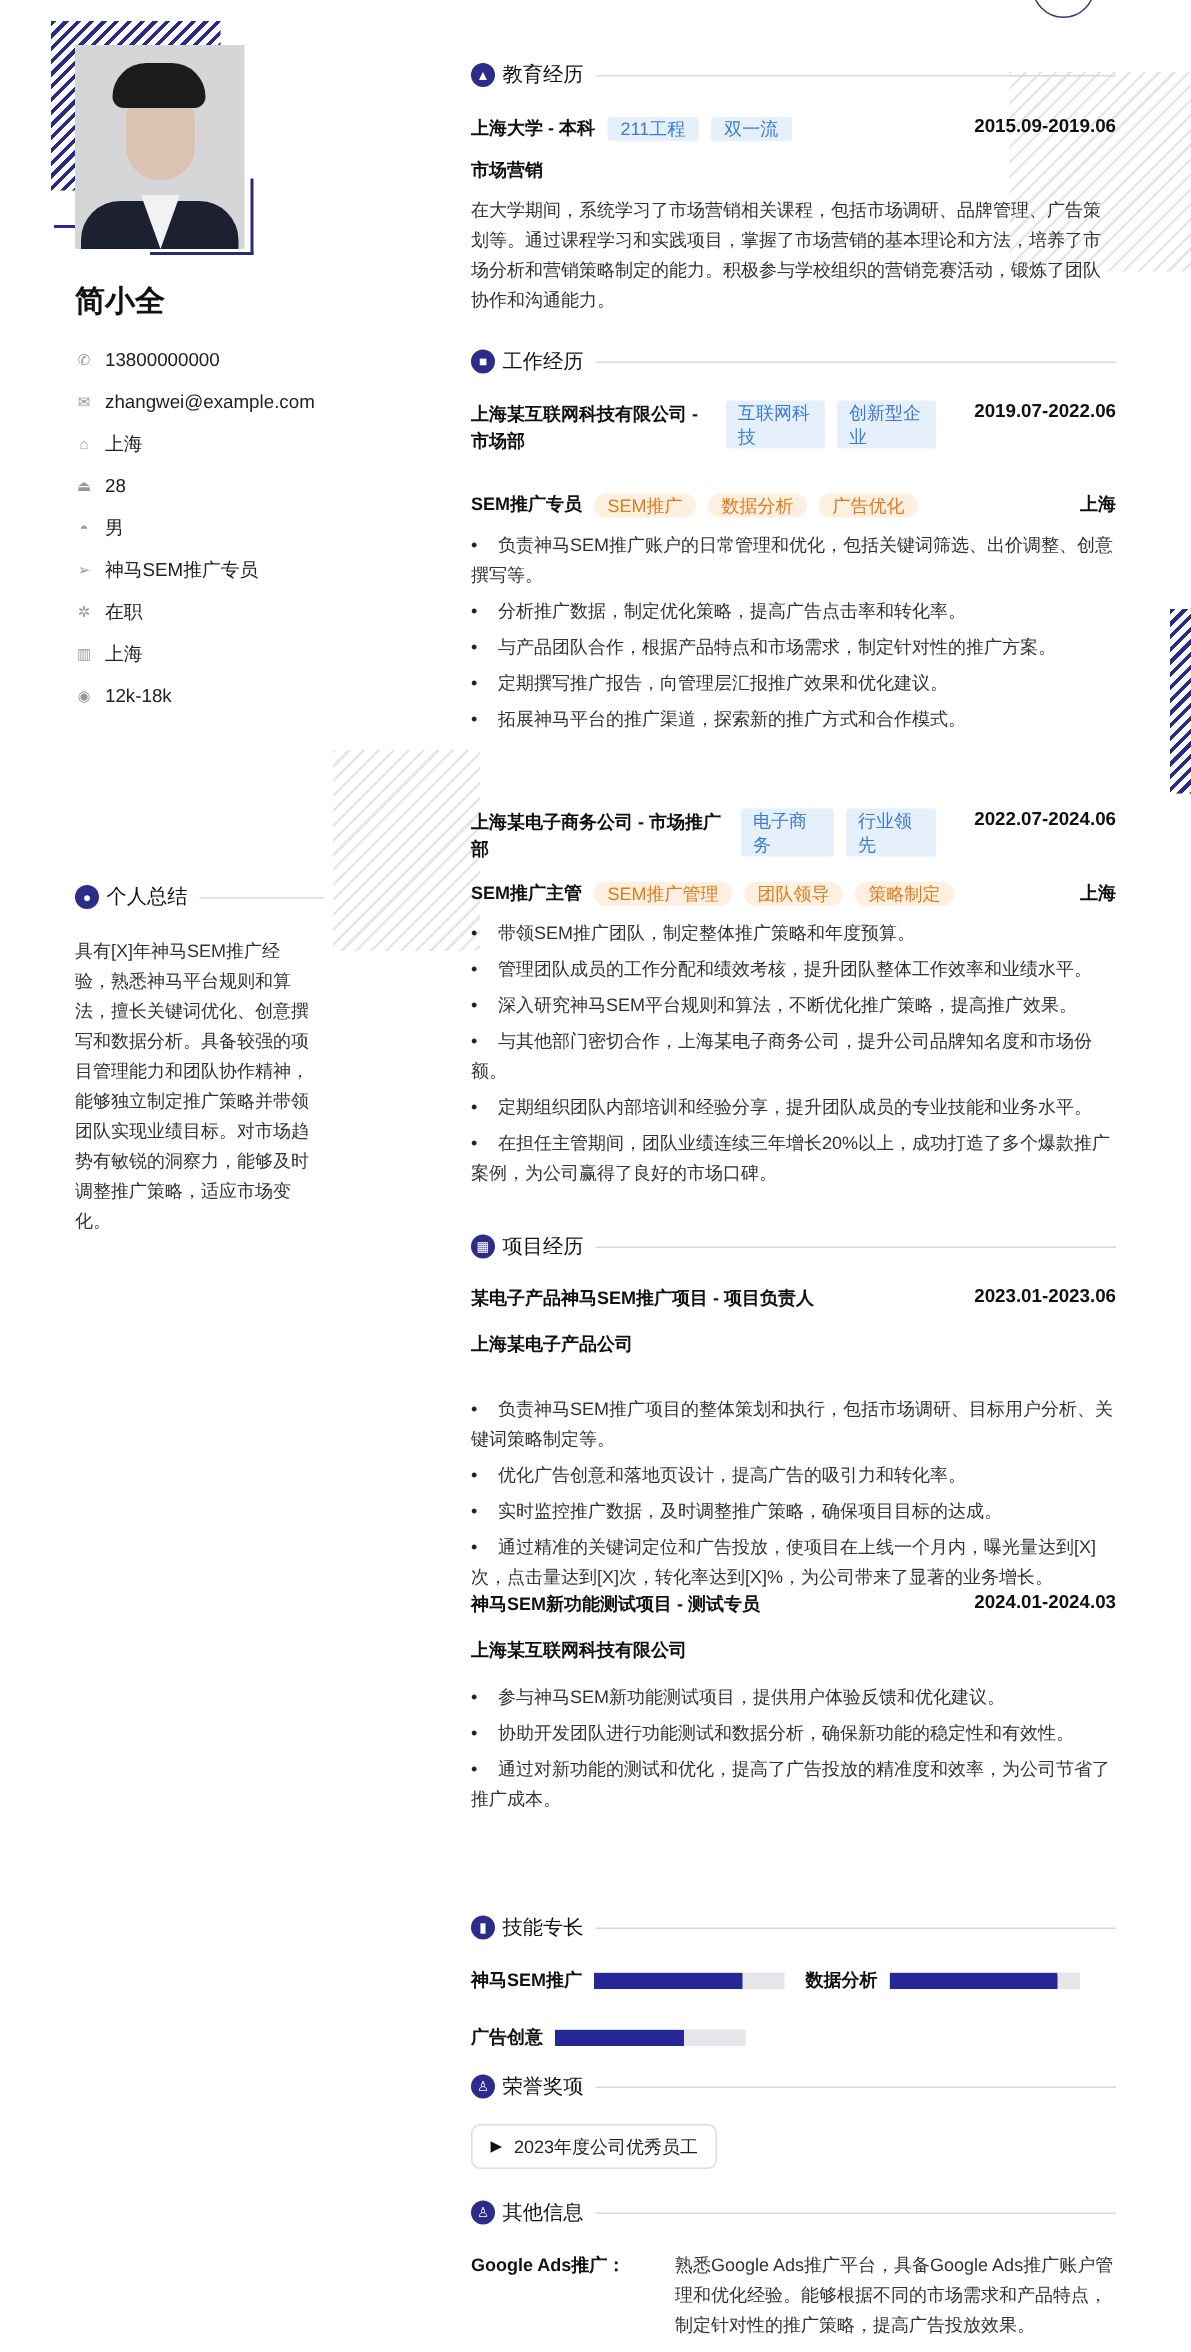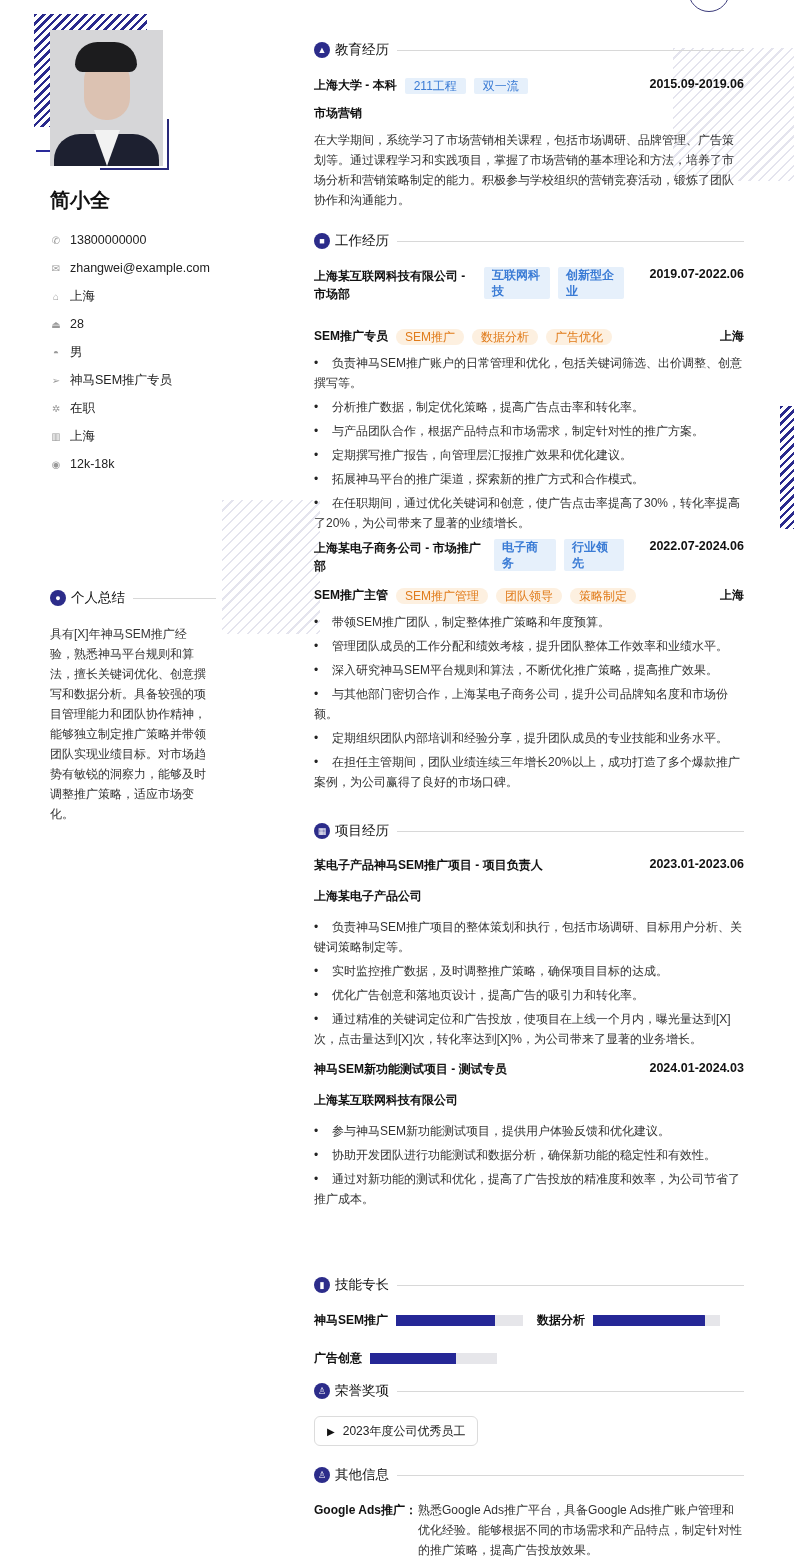--- a/index.html
+++ b/index.html
@@ -37,36 +37,36 @@
 
   #summary-head { left: 50px; top: 589px; width: 166px; }
   #summary-text { position: absolute; left: 50px; top: 624px; width: 160px; font-size: 12px; line-height: 20px; color: #333; }
 
   
   .rc { position: absolute; left: 314px; width: 430px; }
   .row { display: flex; align-items: flex-start; justify-content: space-between; }
   .bold { font-weight: bold; color: #111; font-size: 12px; }
   .tags { display: inline-flex; gap: 8px; margin-left: 8px; }
   .tag-blue { background: #e6f0fb; color: #3a7bd5; font-size: 12px; padding: 0 9px; line-height: 16px; border-radius: 2px; }
-  .tag-blue.wrap { width: 66px; line-height: 16px; padding: 0 8px; font-weight: bold; }
+  .tag-blue.wrap { width: 66px; line-height: 16px; padding: 0 8px; }
   .tag-orange { background: #fdf0e0; color: #e07b1a; font-size: 12px; padding: 0 9px; line-height: 16px; border-radius: 8px; }
   .date { font-weight: bold; font-size: 12.5px; color: #111; white-space: nowrap; }
   .para { font-size: 12px; line-height: 20px; color: #333; }
   ul.bullets { list-style: none; }
   ul.bullets li { font-size: 12px; line-height: 20px; color: #333; margin-bottom: 4px; }
   ul.bullets li::before { content: "•"; display: inline-block; width: 18px; color: #222; }
 
   .skill { display: inline-flex; align-items: center; font-size: 12px; font-weight: bold; color: #111; }
   .bar { width: 127px; height: 11px; background: #e6e6ea; margin-left: 8px; position: relative; overflow: hidden; }
   .bar .fill { position: absolute; left: 0; top: 0; height: 100%; background: #252796; clip-path: polygon(0 0, 100% 0, calc(100% + 3px) 100%, 0 100%); }
 
   .award-btn { display: inline-flex; align-items: center; border: 1px solid #dcdcdc; border-radius: 6px; height: 30px; padding: 0 12px 0 12px; font-size: 12px; color: #222; background: #fff; }
   .award-btn .tri { font-size: 10px; margin-right: 8px; color: #111; }
 
-  .other-row { display: flex; }
+  .other-row { display: flex; gap: 32px; }
   .other-label { font-weight: bold; font-size: 12px; color: #111; width: 104px; flex-shrink: 0; }
   .other-text { font-size: 12px; line-height: 20px; color: #333; }
 </style>
 </head>
 <body>
 
 <div class="deco stripe-dark" id="deco-top-left"></div>
 <div class="deco" id="deco-left-bar"></div>
 <div class="deco" id="deco-circle"></div>
 <div class="deco stripe-light" id="deco-right-top"></div>
@@ -176,21 +176,20 @@
       </span>
     </div>
     <span class="bold">上海</span>
   </div>
   <ul class="bullets" style="margin-top:8px;">
     <li>负责神马SEM推广账户的日常管理和优化，包括关键词筛选、出价调整、创意撰写等。</li>
     <li>分析推广数据，制定优化策略，提高广告点击率和转化率。</li>
     <li>与产品团队合作，根据产品特点和市场需求，制定针对性的推广方案。</li>
     <li>定期撰写推广报告，向管理层汇报推广效果和优化建议。</li>
     <li>拓展神马平台的推广渠道，探索新的推广方式和合作模式。</li>
-    <li>在任职期间，通过优化关键词和创意，使广告点击率提高了30%，转化率提高了20%，为公司带来了显著的业绩增长。</li>
   </ul>
 </div>
 
 <div class="rc" style="top:539px;">
   <div class="row">
     <div style="display:flex;align-items:flex-start;">
       <span class="bold" style="width:172px;line-height:18px;">上海某电子商务公司 - 市场推广部</span>
       <span class="tags">
         <span class="tag-blue wrap" style="width:62px;">电子商务</span>
         <span class="tag-blue wrap" style="width:60px;">行业领先</span>
@@ -224,24 +223,24 @@
   <span class="sec-title">项目经历</span>
   <span class="sec-line"></span>
 </div>
 
 <div class="rc" style="top:857px;">
   <div class="row">
     <span class="bold">某电子产品神马SEM推广项目 - 项目负责人</span>
     <span class="date">2023.01-2023.06</span>
   </div>
   <div class="bold" style="margin-top:14px;">上海某电子产品公司</div>
-  <ul class="bullets" style="margin-top:12px;">
+  <ul class="bullets" style="margin-top:24px;">
     <li>负责神马SEM推广项目的整体策划和执行，包括市场调研、目标用户分析、关键词策略制定等。</li>
+    <li>优化广告创意和落地页设计，提高广告的吸引力和转化率。</li>
     <li>实时监控推广数据，及时调整推广策略，确保项目目标的达成。</li>
-    <li>优化广告创意和落地页设计，提高广告的吸引力和转化率。</li>
     <li>通过精准的关键词定位和广告投放，使项目在上线一个月内，曝光量达到[X]次，点击量达到[X]次，转化率达到[X]%，为公司带来了显著的业务增长。</li>
   </ul>
 </div>
 
 <div class="rc" style="top:1061px;">
   <div class="row">
     <span class="bold">神马SEM新功能测试项目 - 测试专员</span>
     <span class="date">2024.01-2024.03</span>
   </div>
   <div class="bold" style="margin-top:14px;">上海某互联网科技有限公司</div>

